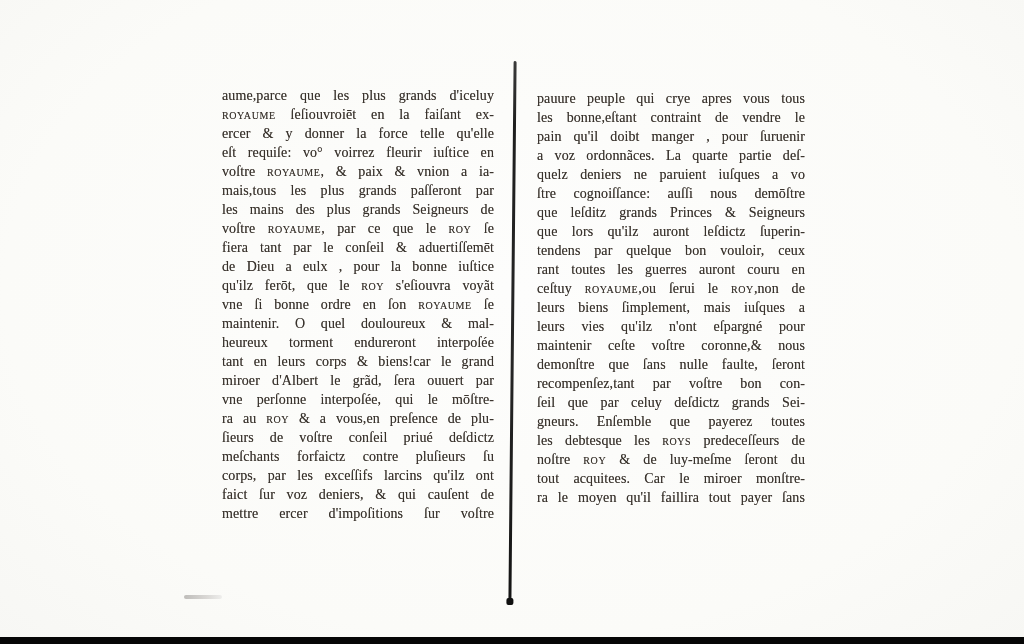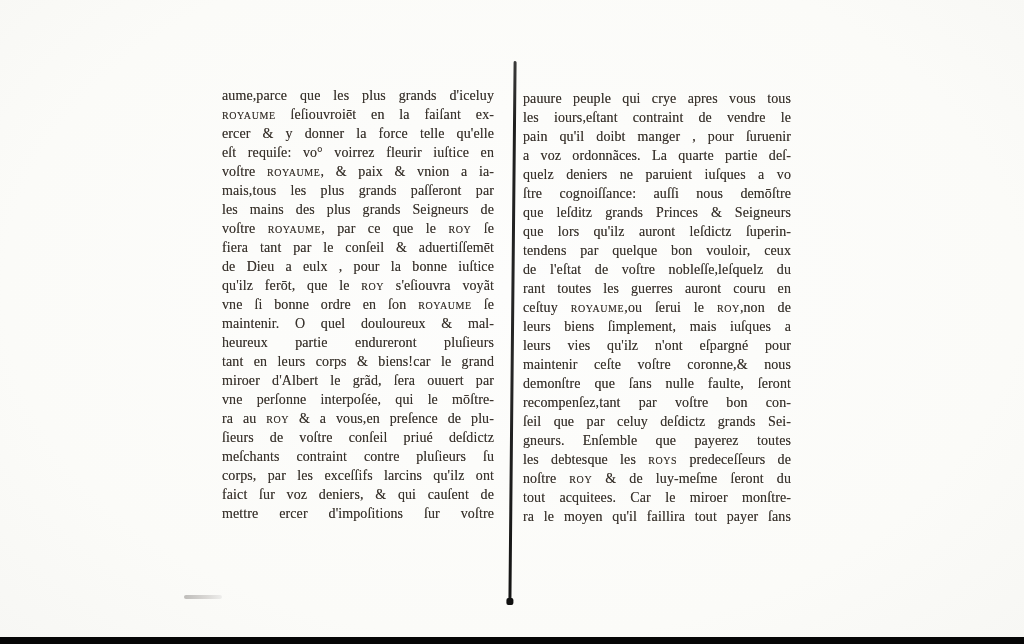--- a/index.html
+++ b/index.html
@@ -14,21 +14,21 @@
     background: radial-gradient(ellipse at 50% 45%, #fdfdfc 0%, #fbfbf8 70%, #f7f7f4 100%);
     font-family: "Liberation Serif", "DejaVu Serif", serif;
   }
   .col {
     position: absolute;
     color: #38322c;
     font-size: 14px;
     text-shadow: 0 0 0.6px rgba(56,48,40,0.55);
   }
   .col-left  { left: 222px; top: 86px; width: 272px; }
-  .col-right { left: 523px; top: 89px; width: 268px; }
+  .col-right { left: 537px; top: 89px; width: 268px; }
   .line {
     height: 19px;
     line-height: 19px;
     white-space: normal;
     text-align: justify;
     text-align-last: justify;
     letter-spacing: 0.1px;
   }
   .sc { font-variant: small-caps; letter-spacing: 0.6px; }
   .fold-line {
@@ -73,45 +73,44 @@
       <div class="line">eſt requiſe: vo° voirrez fleurir iuſtice en</div>
       <div class="line">voſtre <span class="sc">royaume</span>, &amp; paix &amp; vnion a ia-</div>
       <div class="line">mais,tous les plus grands paſſeront par</div>
       <div class="line">les mains des plus grands Seigneurs de</div>
       <div class="line">voſtre <span class="sc">royaume</span>, par ce que le <span class="sc">roy</span> ſe</div>
       <div class="line">fiera tant par le conſeil &amp; aduertiſſemēt</div>
       <div class="line">de Dieu a eulx , pour la bonne iuſtice</div>
       <div class="line">qu'ilz ferōt, que le <span class="sc">roy</span> s'eſiouvra voyãt</div>
       <div class="line">vne ſi bonne ordre en ſon <span class="sc">royaume</span> ſe</div>
       <div class="line">maintenir. O quel douloureux &amp; mal-</div>
-      <div class="line">heureux partie endureront pluſieurs</div>
+      <div class="line">heureux torment endureront interpoſée</div>
       <div class="line">tant en leurs corps &amp; biens!car le grand</div>
       <div class="line">miroer d'Albert le grãd, ſera ouuert par</div>
       <div class="line">vne perſonne interpoſée, qui le mōſtre-</div>
       <div class="line">ra au <span class="sc">roy</span> &amp; a vous,en preſence de plu-</div>
       <div class="line">ſieurs de voſtre conſeil priué deſdictz</div>
-      <div class="line">meſchants contraint contre pluſieurs ſu</div>
+      <div class="line">meſchants forfaictz contre pluſieurs ſu</div>
       <div class="line">corps, par les exceſſifs larcins qu'ilz ont</div>
       <div class="line">faict ſur voz deniers, &amp; qui cauſent de</div>
       <div class="line">mettre ercer d'impoſitions ſur voſtre</div>
     </div>
 
   <div class="fold-line"></div>
 
   <div class="col col-right">
       <div class="line">pauure peuple qui crye apres vous tous</div>
-      <div class="line">les iours,eſtant contraint de vendre le</div>
+      <div class="line">les bonne,eſtant contraint de vendre le</div>
       <div class="line">pain qu'il doibt manger , pour ſuruenir</div>
       <div class="line">a voz ordonnãces. La quarte partie deſ-</div>
       <div class="line">quelz deniers ne paruient iuſques a vo</div>
       <div class="line">ſtre cognoiſſance: auſſi nous demōſtre</div>
       <div class="line">que leſditz grands Princes &amp; Seigneurs</div>
       <div class="line">que lors qu'ilz auront leſdictz ſuperin-</div>
       <div class="line">tendens par quelque bon vouloir, ceux</div>
-      <div class="line">de l'eſtat de voſtre nobleſſe,leſquelz du</div>
       <div class="line">rant toutes les guerres auront couru en</div>
       <div class="line">ceſtuy <span class="sc">royaume</span>,ou ſerui le <span class="sc">roy</span>,non de</div>
       <div class="line">leurs biens ſimplement, mais iuſques a</div>
       <div class="line">leurs vies qu'ilz n'ont eſpargné pour</div>
       <div class="line">maintenir ceſte voſtre coronne,&amp; nous</div>
       <div class="line">demonſtre que ſans nulle faulte, ſeront</div>
       <div class="line">recompenſez,tant par voſtre bon con-</div>
       <div class="line">ſeil que par celuy deſdictz grands Sei-</div>
       <div class="line">gneurs. Enſemble que payerez toutes</div>
       <div class="line">les debtesque les <span class="sc">roys</span> predeceſſeurs de</div>

